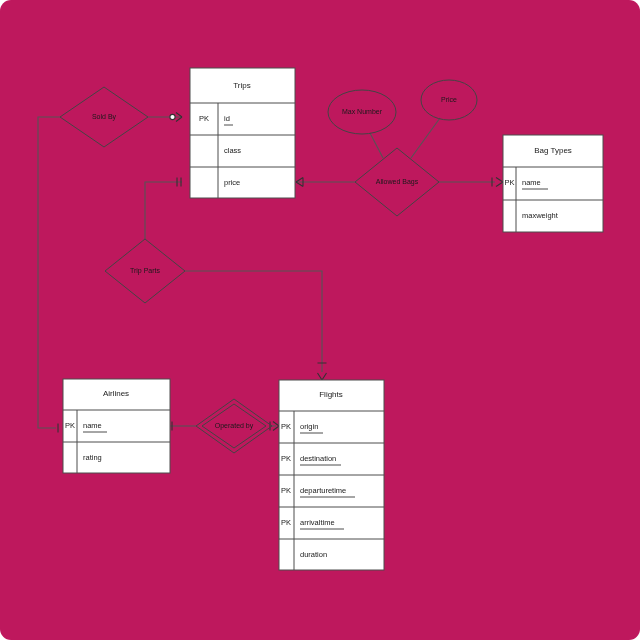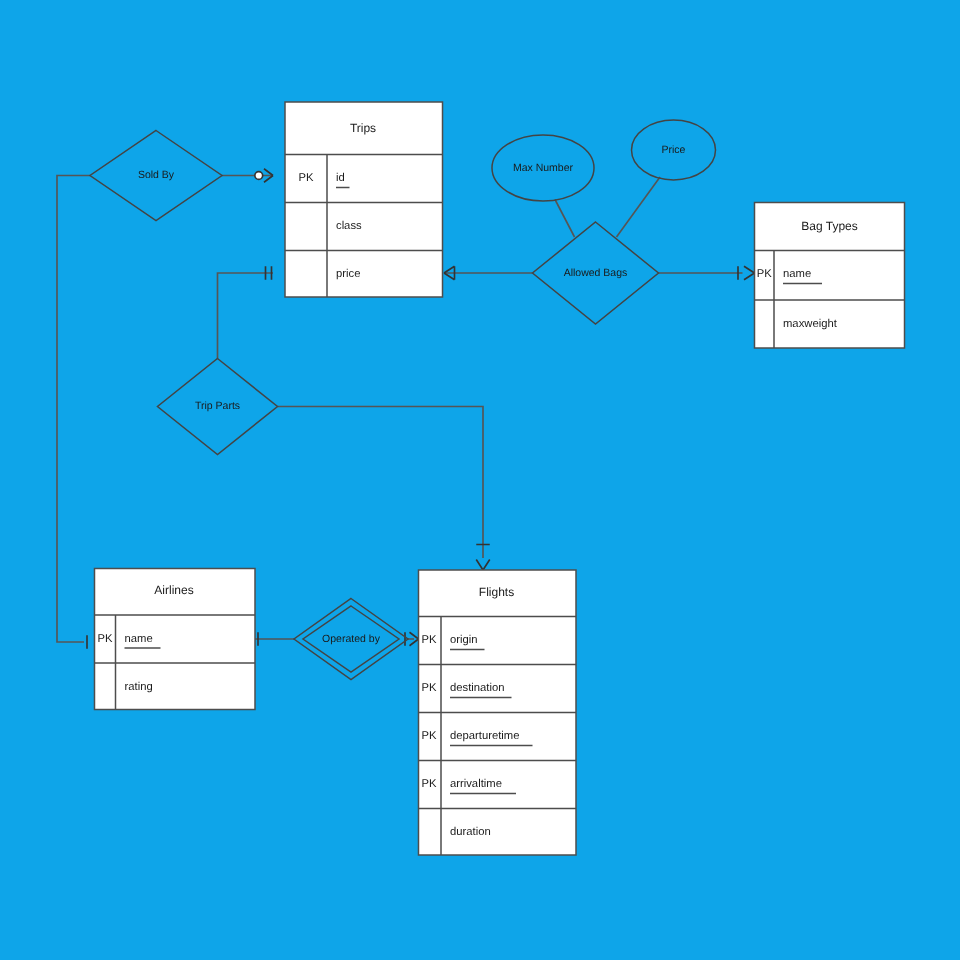--- a/index.html
+++ b/index.html
@@ -8,22 +8,23 @@
     padding: 0;
     background: #ffffff;
   }
   body {
     font-family: "Liberation Sans", sans-serif;
   }
   #canvas {
     position: relative;
     width: 640px;
     height: 640px;
-    background: #0ea5e9;
+    background: #be185d;
     overflow: hidden;
+    border-radius: 11px;
   }
   #diagram-svg {
     position: absolute;
     left: 0;
     top: 0;
     width: 640px;
     height: 640px;
   }
   .ent-title {
     font-size: 8px;

